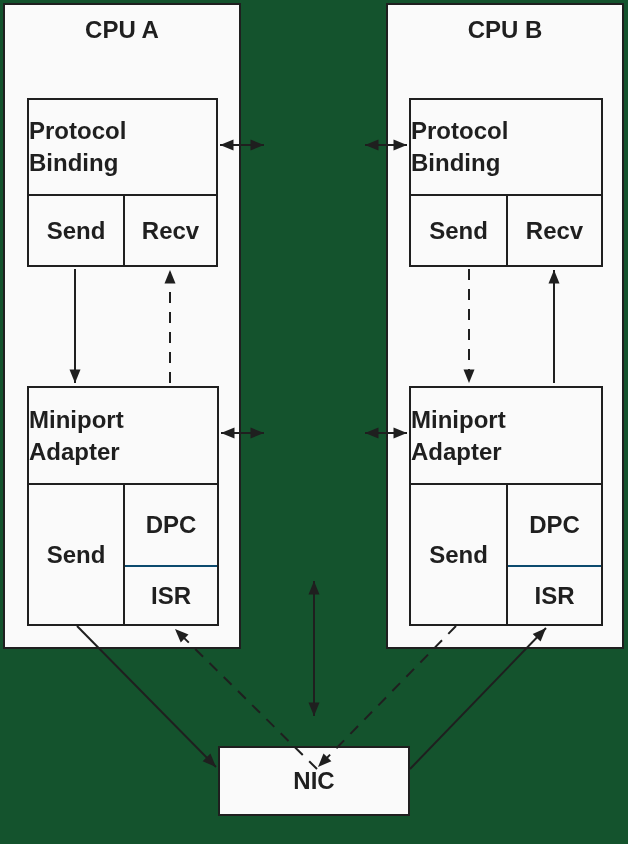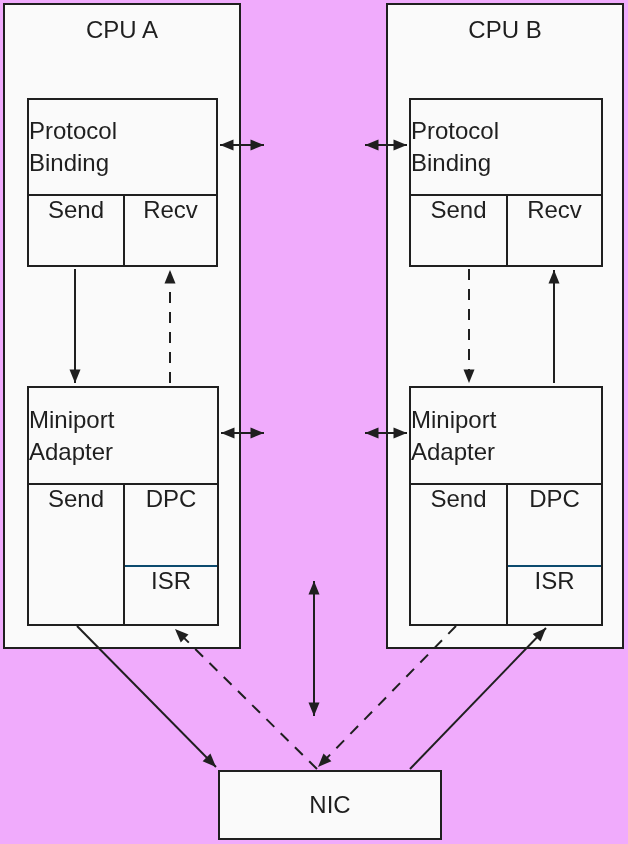--- a/index.html
+++ b/index.html
@@ -1,29 +1,29 @@
 <!DOCTYPE html>
 <html><head>
 <meta charset="utf-8">
 <style>
   html,body{margin:0;padding:0;background:#f5f5f5;}
   .canvas{
-    position:relative;width:628px;height:844px;background:#f0abfc;
-    font-family:"Liberation Sans",sans-serif;color:#1f1f1f;overflow:hidden;
+    position:relative;width:628px;height:844px;background:#14532d;
+    font-family:"Liberation Sans",sans-serif;color:#1f1f1f;overflow:hidden;font-weight:bold;
   }
   .box{position:absolute;box-sizing:border-box;border:2px solid #1f1f1f;background:#fafafa;}
   .cpu-title{text-align:center;padding-top:11px;font-size:24px;}
   .data-title{text-align:center;padding-top:13px;font-size:24px;}
   .vstack{display:flex;flex-direction:column;}
   .label-area{flex:1;display:flex;flex-direction:column;align-items:flex-start;justify-content:center;
     font-size:24px;line-height:32px;text-align:center;}
   .split-row{display:flex;border-top:2px solid #1f1f1f;box-sizing:border-box;}
   .pb-row{height:71px;}
   .mp-row{height:141px;}
-  .cell{display:flex;align-items:flex-start;justify-content:center;font-size:24px;box-sizing:border-box;}
+  .cell{display:flex;align-items:center;justify-content:center;font-size:24px;box-sizing:border-box;}
   .cell-left{border-right:2px solid #1f1f1f;}
   .w96{width:96px;} .w97{width:97px;}
   .grow{flex:1;}
   .right-col{flex:1;display:flex;flex-direction:column;}
   .dpc-cell{height:80px;}
   .isr-cell{flex:1;border-top:2px solid #0c4a6e;}
   .nic-cell{width:100%;height:100%;display:flex;align-items:center;justify-content:center;font-size:24px;}
   svg.arrows{position:absolute;left:0;top:0;pointer-events:none;}
   .ln{stroke:#1f1f1f;stroke-width:2;fill:none;}
   .dash{stroke-dasharray:11 9;}
@@ -36,21 +36,21 @@
 
   <div class="box" style="left:3px;top:3px;width:238px;height:646px;">
     <div class="cpu-title">CPU A</div>
   </div>
 
   <div class="box" style="left:386px;top:3px;width:238px;height:646px;">
     <div class="cpu-title">CPU B</div>
   </div>
 
 
-  <div class="box" style="left:218px;top:770px;width:224px;height:70px;">
+  <div class="box" style="left:218px;top:746px;width:192px;height:70px;">
     <div class="nic-cell">NIC</div>
   </div>
 
   <div class="box vstack" style="left:27px;top:98px;width:191px;height:169px;">
     <div class="label-area">
       <span>Protocol</span>
       <span>Binding</span>
     </div>
     <div class="split-row pb-row">
       <div class="cell cell-left w96">

